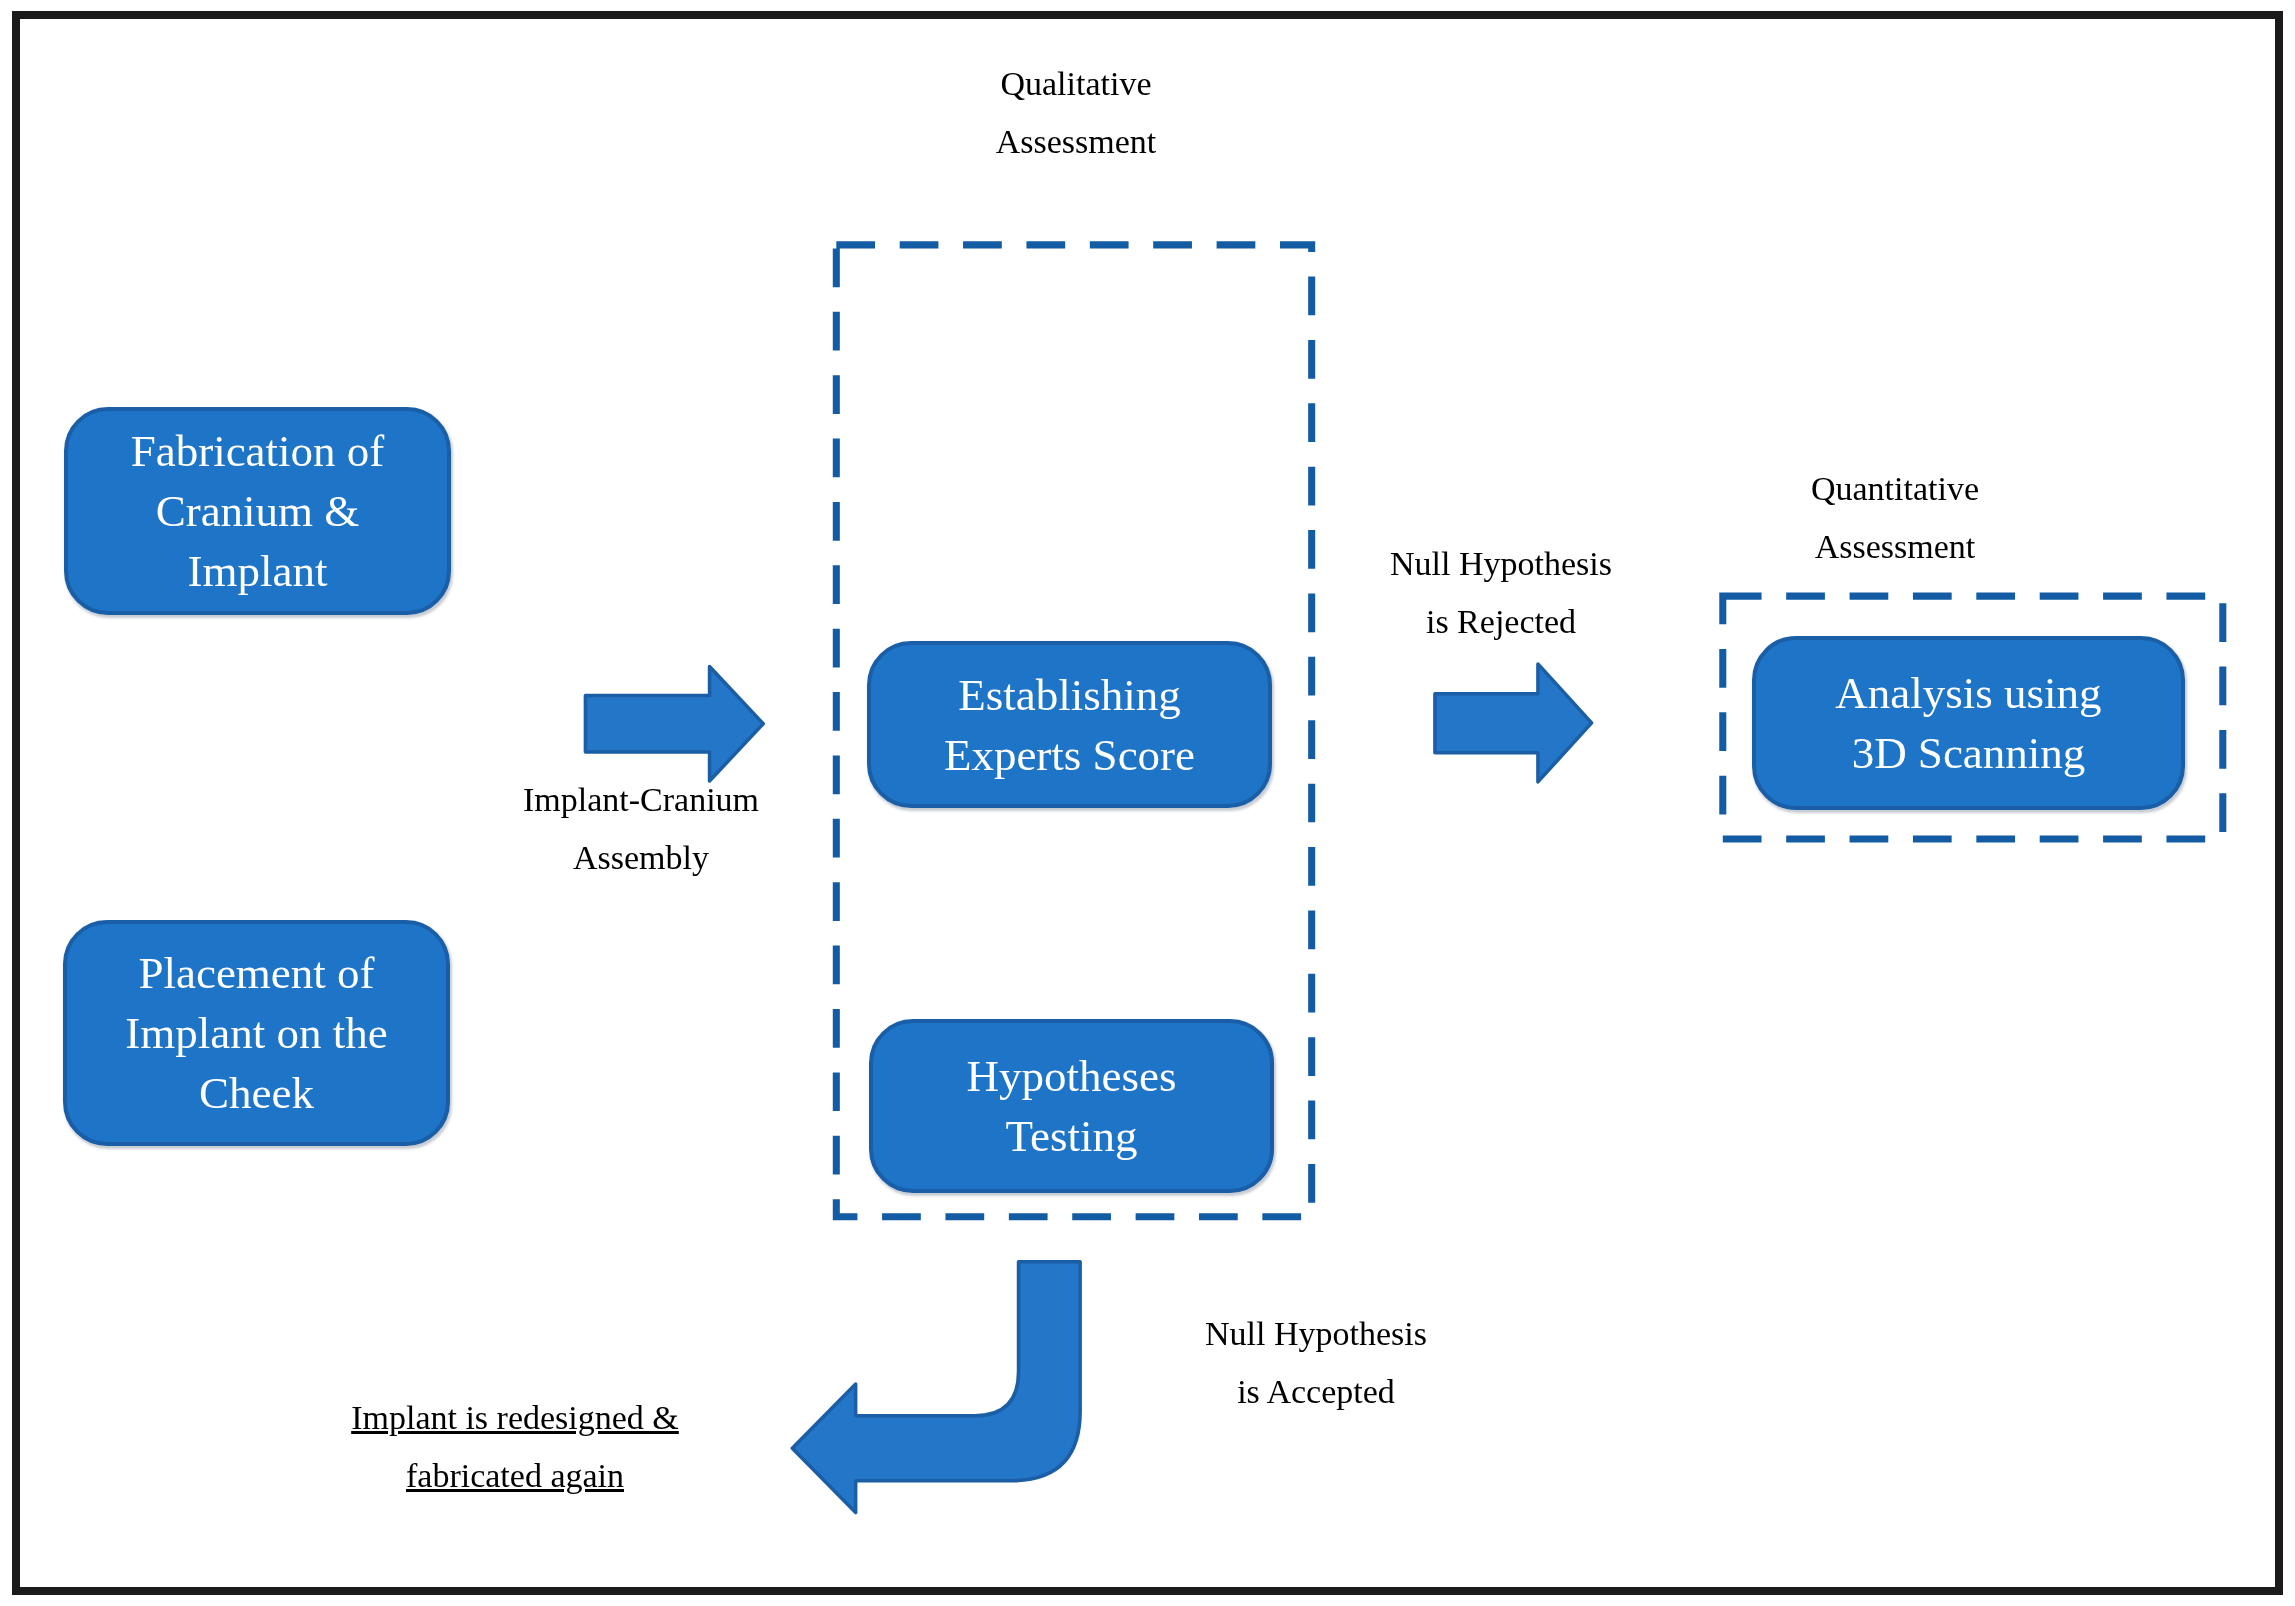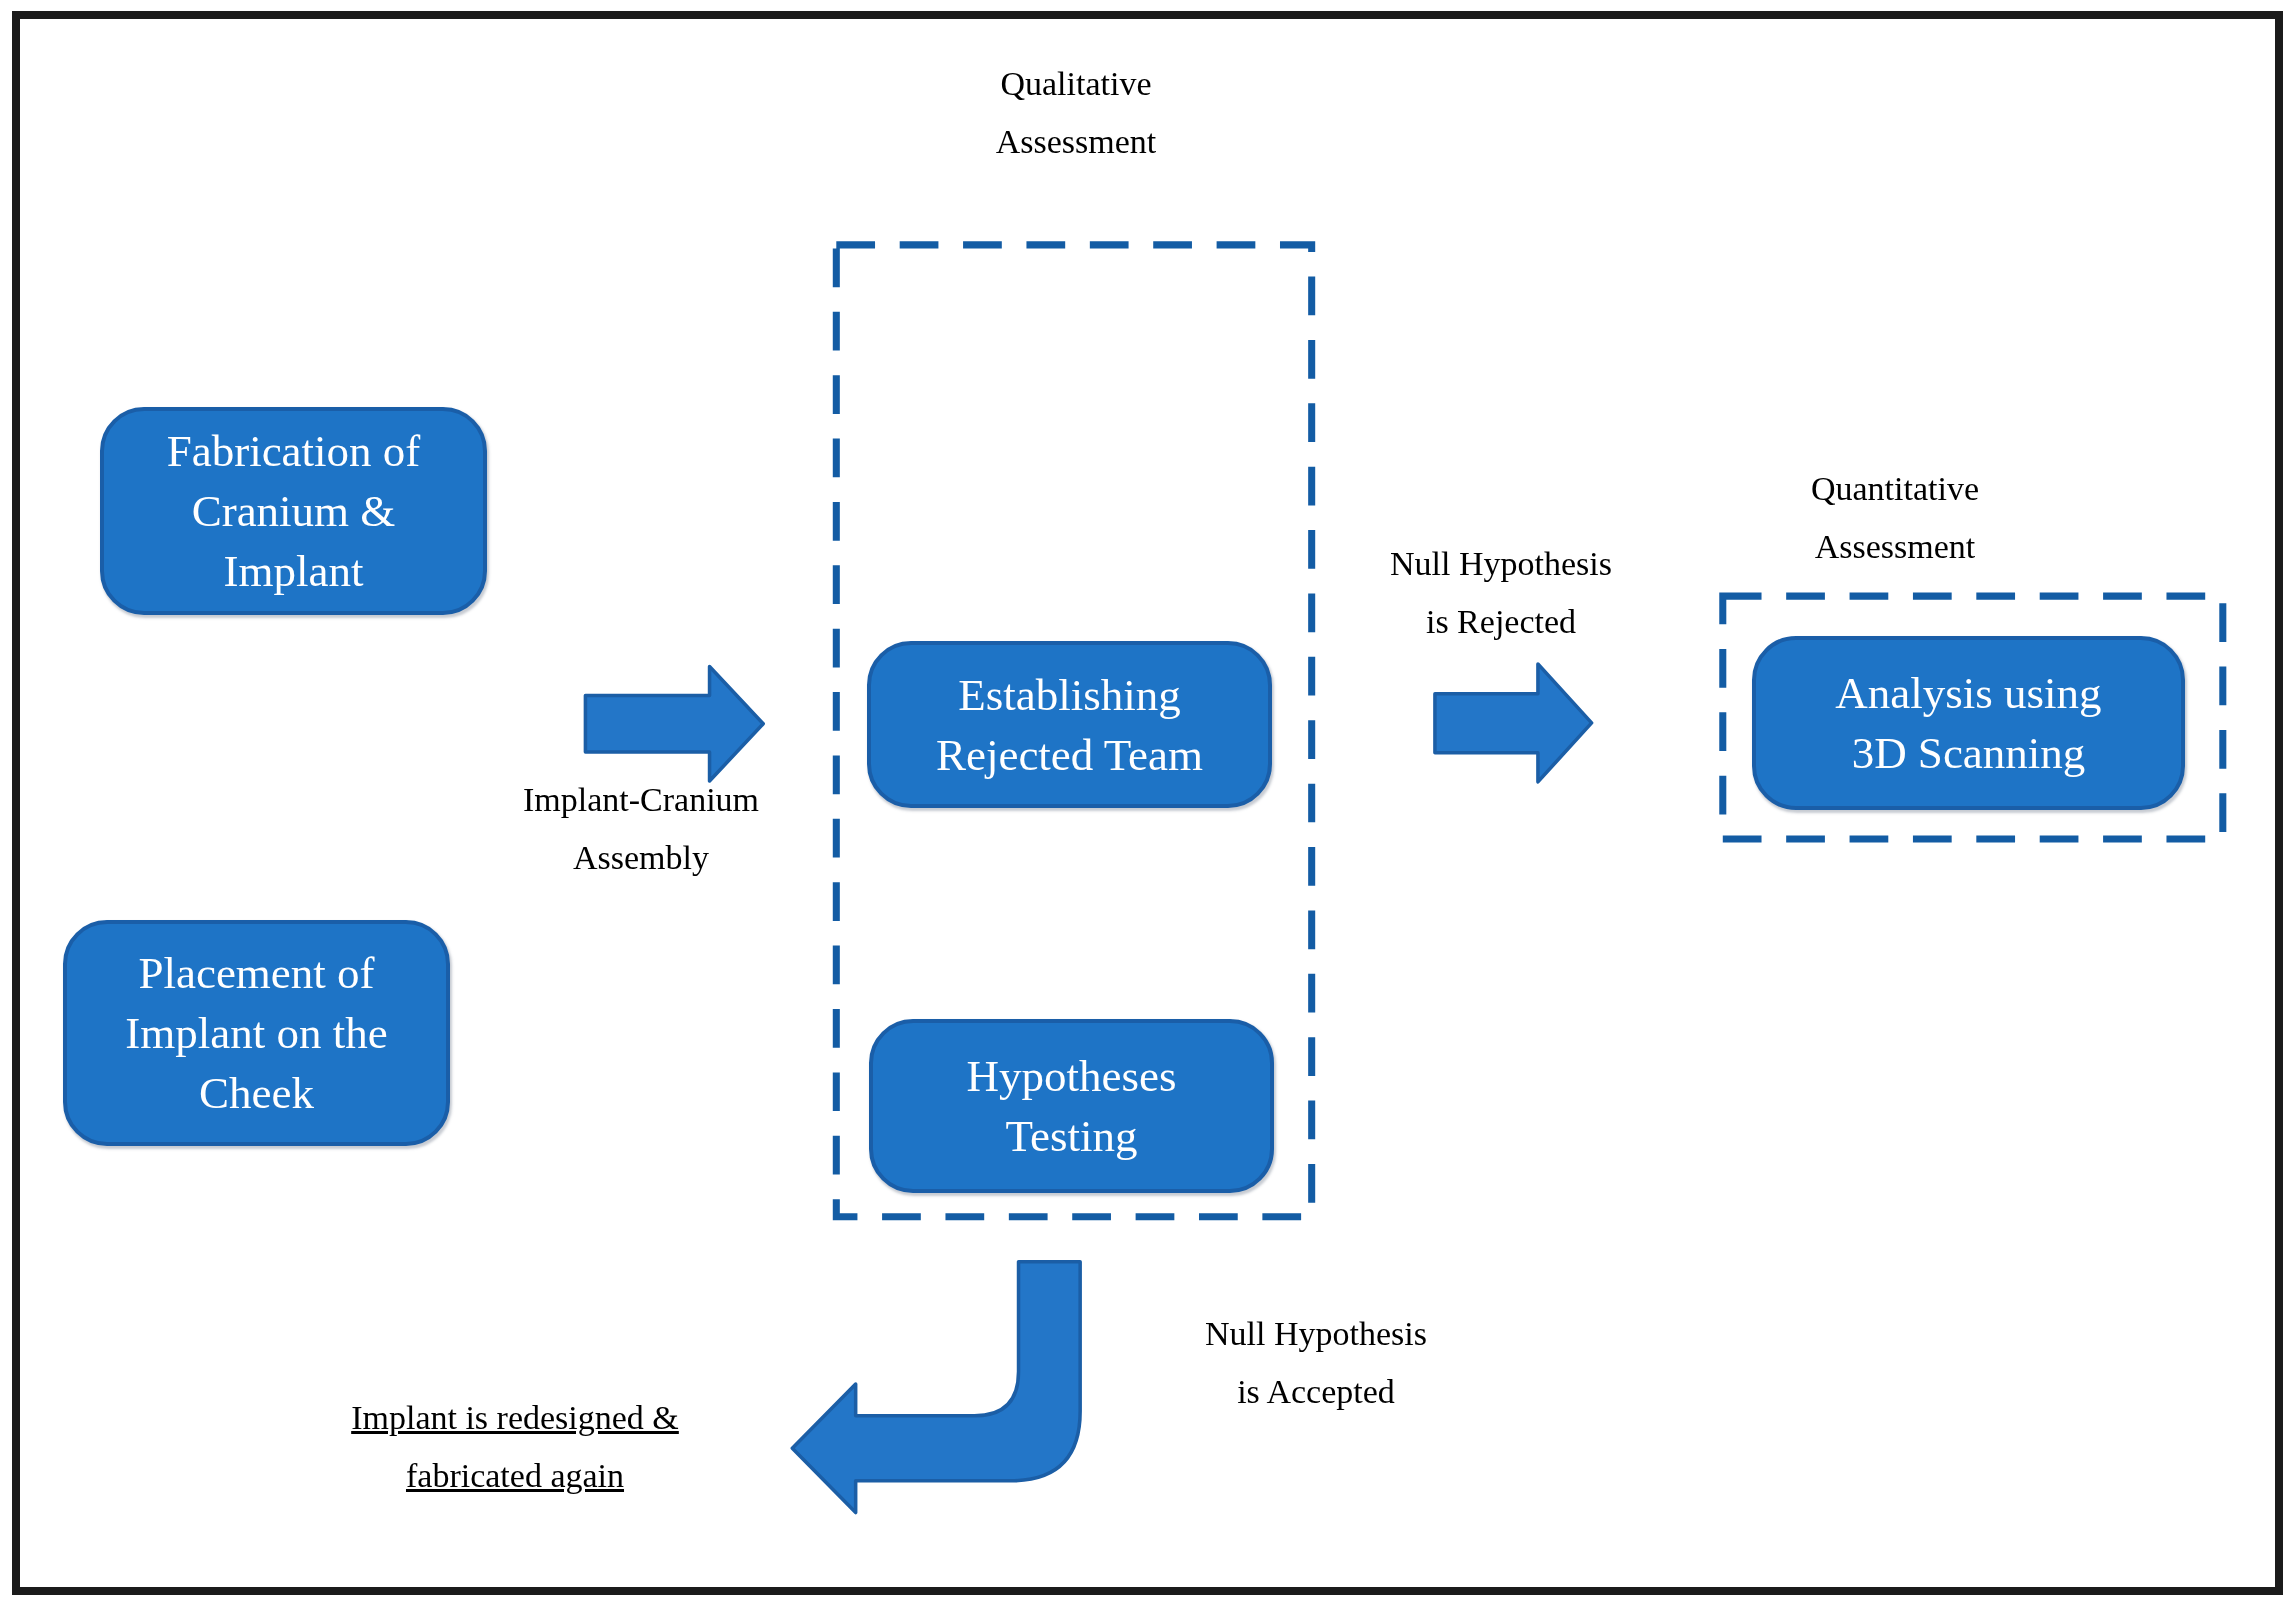--- a/index.html
+++ b/index.html
@@ -94,31 +94,31 @@
 
   <div class="lbl" style="left:1316px; top:535px; width:370px;">Null Hypothesis
 is Rejected</div>
 
   <div class="lbl" style="left:1131px; top:1305px; width:370px;">Null Hypothesis
 is Accepted</div>
 
   <div class="lbl" style="left:229px;  top:1389px; width:572px;text-decoration:underline;">Implant is redesigned &amp;
 fabricated again</div>
 
-  <div class="box" style="left:64px;  top:407px;  width:387px; height:208px;margin-left:36px;">Fabrication of
+  <div class="box" style="left:64px;  top:407px;  width:387px; height:208px;">Fabrication of
 Cranium &amp;
 Implant</div>
 
   <div class="box" style="left:63px;  top:920px; width:387px; height:226px;">Placement of
 Implant on the
 Cheek</div>
 
 
   <div class="box" style="left:867px; top:641px;  width:405px; height:167px;">Establishing
-Rejected Team</div>
+Experts Score</div>
 
   <div class="box" style="left:869px; top:1006px; width:405px; height:174px;margin-top:13px;">Hypotheses
 Testing</div>
 
   <div class="box" style="left:1752px; top:636px; width:433px; height:174px;">Analysis using
 3D Scanning</div>
 
 </div>
 
 

